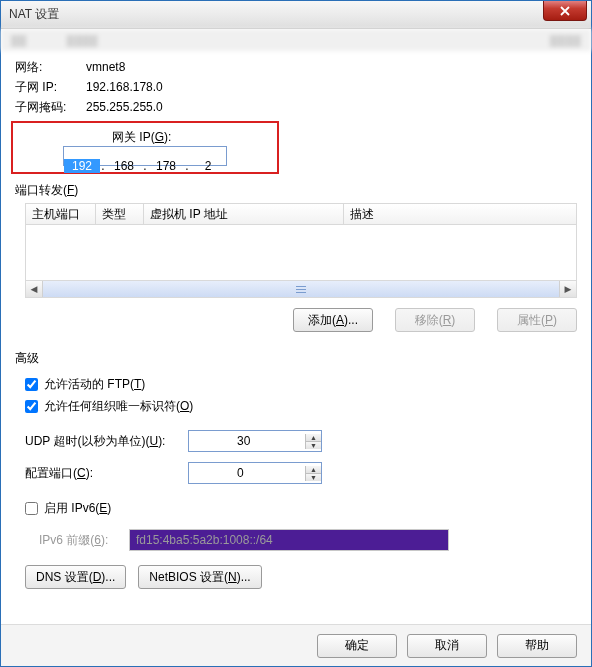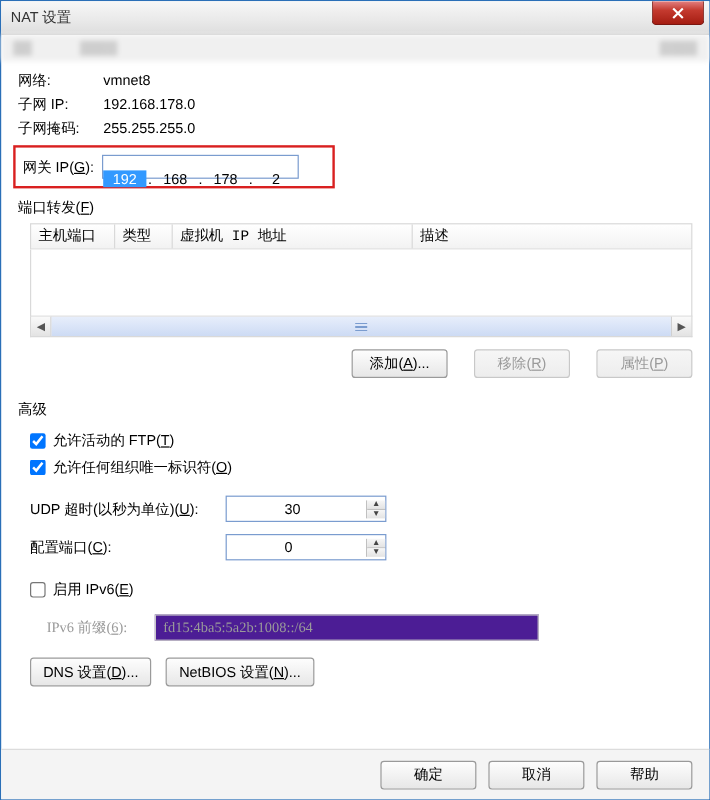--- a/index.html
+++ b/index.html
@@ -41,21 +41,21 @@
     gap:40px;
   }
   .content { padding:6px 14px 48px 14px; }
   .info-row { display:flex; align-items:center; gap:6px; height:20px; }
   .info-label { width:65px; }
   .gateway-highlight {
     border:2px solid #d92020;
     padding:6px 6px;
     margin:4px 0 8px -4px;
     width:268px;
-    display:flex; align-items:center;
+    display:flex; align-items:center;flex-direction:column;
   }
   .gateway-label { width:66px; }
   .gateway-input {
     display:flex; align-items:center;
     border:1px solid #7a9ccf;
     background:#fff; height:20px;
     font-family:inherit;
   }
   .gateway-input span { width:36px; text-align:center;margin-top:19px; }
   .gateway-input span.sel { background:#3399ff; color:#fff; }
@@ -63,21 +63,20 @@
   .fieldset {
     margin-top:8px;
   }
   .u { text-decoration:underline; }
   .table-head {
     display:flex;
     border:1px solid #d9d9d9;
     background:linear-gradient(to bottom,#ffffff,#f2f2f2);
     height:22px;
     align-items:center;
-    font-family:Liberation Mono, monospace;
   }
   .table-head div { border-right:1px solid #d9d9d9; padding:0 6px; line-height:20px; height:100%; }
   .table-body {
     border:1px solid #d9d9d9; border-top:none;
     height:56px; background:#fff;
   }
   .hscroll {
     border:1px solid #d9d9d9; border-top:none;
     height:17px;
     display:flex; align-items:stretch;
@@ -132,21 +131,21 @@
   }
   .spin .arrows { width:16px; display:flex; flex-direction:column; border-left:1px solid #c0c0c0;}
   .spin .arrows div {
     flex:1; background:linear-gradient(to bottom,#f6f6f6,#e3e3e3);
     display:flex;align-items:center;justify-content:center;
     font-size:7px; color:#444; cursor:pointer;
   }
   .spin .arrows div:first-child{border-bottom:1px solid #c0c0c0;}
   .ipv6-area {
     margin:10px 0 0 14px;
-    display:flex; align-items:center; gap:8px;font-family:Liberation Serif, serif;
+    display:flex; align-items:center; gap:8px;
   }
   .ipv6-label { color:#9a9a9a; width:82px; }
   .ipv6-input {
     width:320px; height:22px; border:1px solid #c8c8c8;
     background:#4c1d95; color:#9a9a9a;
     padding:0 6px; display:flex; align-items:center;
   }
   .footer {
     position:absolute; bottom:0; left:0; right:0;
     height:42px;

